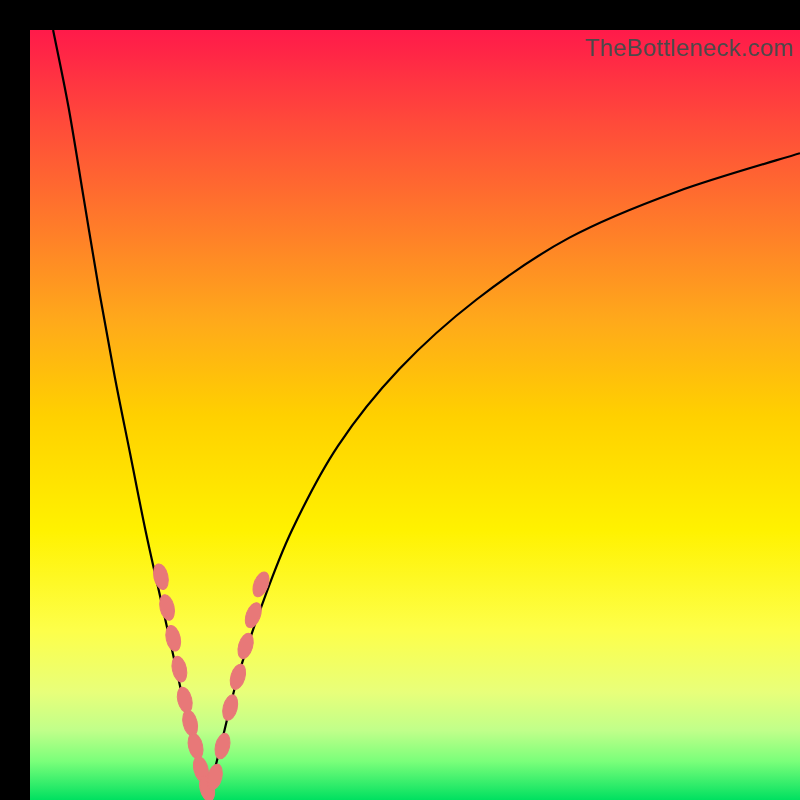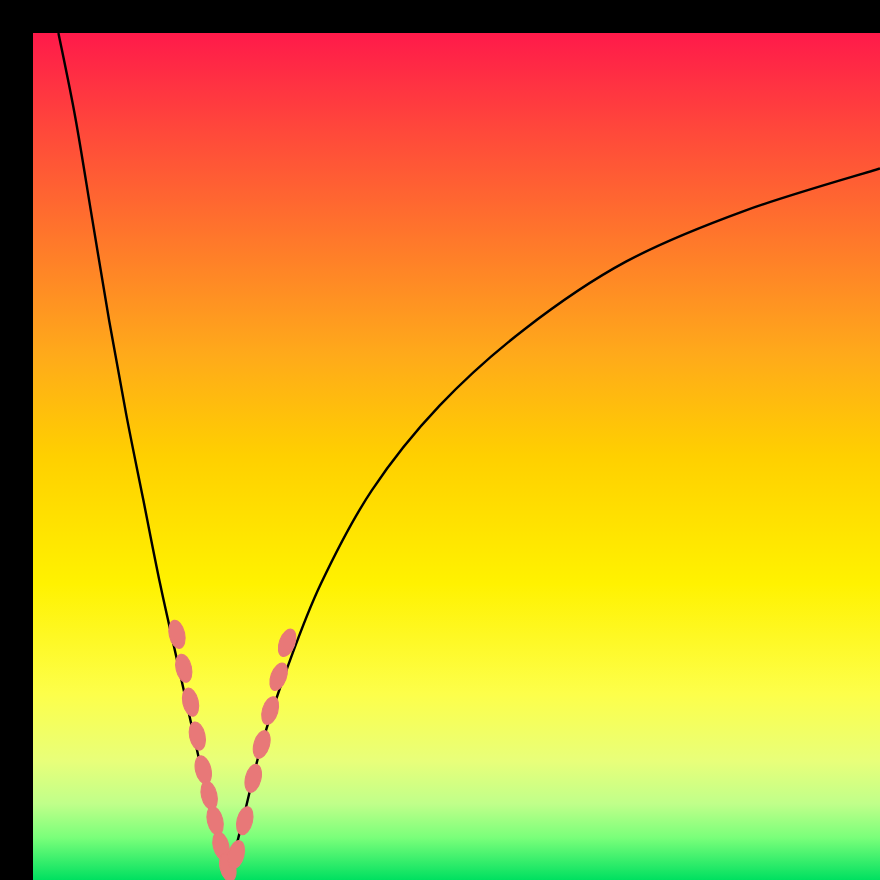--- a/index.html
+++ b/index.html
@@ -63,20 +63,21 @@
   .marker {
     fill: #e87878;
     stroke: #e87878;
   }
 </style>
 </head>
 <body>
 
 <div class="frame">
   <div class="plot-area">
+    <div class="watermark">TheBottleneck.com</div>
     <svg class="overlay" viewBox="0 0 770 770" preserveAspectRatio="none">
       <path class="curve" id="curve-left" d="M 23.099999999999998 0 C 25.666666666666664 12.833333333333334, 33.36666666666667 48.766666666666666, 38.5 77 C 43.63333333333333 105.23333333333333, 48.76666666666667 138.6, 53.900000000000006 169.39999999999998 C 59.03333333333334 200.19999999999996, 64.16666666666666 232.2833333333333, 69.3 261.79999999999995 C 74.43333333333334 291.3166666666666, 79.56666666666666 319.54999999999995, 84.7 346.49999999999994 C 89.83333333333334 373.44999999999993, 94.96666666666667 397.8333333333333, 100.10000000000001 423.5 C 105.23333333333335 449.1666666666667, 110.36666666666667 476.1166666666667, 115.5 500.5 C 120.63333333333333 524.8833333333333, 125.76666666666667 546.6999999999999, 130.9 569.8 C 136.03333333333333 592.9, 141.16666666666669 616, 146.3 639.1 C 151.43333333333334 662.2, 156.56666666666666 686.5833333333333, 161.7 708.4 C 166.83333333333331 730.2166666666667, 174.53333333333333 759.7333333333333, 177.1 770"></path>
       <path class="curve" id="curve-right" d="M 177.1 770 C 179.66666666666666 759.7333333333333, 187.36666666666667 728.9333333333333, 192.5 708.4 C 197.63333333333333 687.8666666666667, 201.48333333333335 668.6166666666666, 207.9 646.8 C 214.31666666666666 624.9833333333333, 222.01666666666665 601.8833333333333, 231 577.5 C 239.98333333333335 553.1166666666667, 248.96666666666667 527.45, 261.8 500.5 C 274.6333333333333 473.55, 290.03333333333336 442.75, 308 415.8 C 325.96666666666664 388.85, 346.5 363.1833333333333, 369.59999999999997 338.79999999999995 C 392.69999999999993 314.41666666666663, 418.3666666666666 291.31666666666666, 446.59999999999997 269.5 C 474.8333333333333 247.68333333333334, 505.6333333333333 225.86666666666665, 539 207.89999999999998 C 572.3666666666667 189.9333333333333, 608.3 175.81666666666658, 646.8 161.69999999999993 C 685.3 147.5833333333333, 749.4666666666667 129.6166666666667, 770 123.20000000000005"></path>
       <g id="markers">
           <ellipse cx="130.9" cy="546.7" rx="13" ry="7" transform="rotate(77.47119229084849 130.9 546.7)" class="marker"></ellipse>
           <ellipse cx="137.06" cy="577.5" rx="13" ry="7" transform="rotate(77.47119229084849 137.06 577.5)" class="marker"></ellipse>
           <ellipse cx="143.22000000000003" cy="608.3" rx="13" ry="7" transform="rotate(77.4711922908485 143.22000000000003 608.3)" class="marker"></ellipse>
           <ellipse cx="149.38" cy="639.1" rx="13" ry="7" transform="rotate(77.4711922908485 149.38 639.1)" class="marker"></ellipse>
           <ellipse cx="154.77" cy="669.9" rx="13" ry="7" transform="rotate(76.75948008481281 154.77 669.9)" class="marker"></ellipse>
           <ellipse cx="160.16000000000003" cy="693" rx="13" ry="7" transform="rotate(76.75948008481281 160.16000000000003 693)" class="marker"></ellipse>

